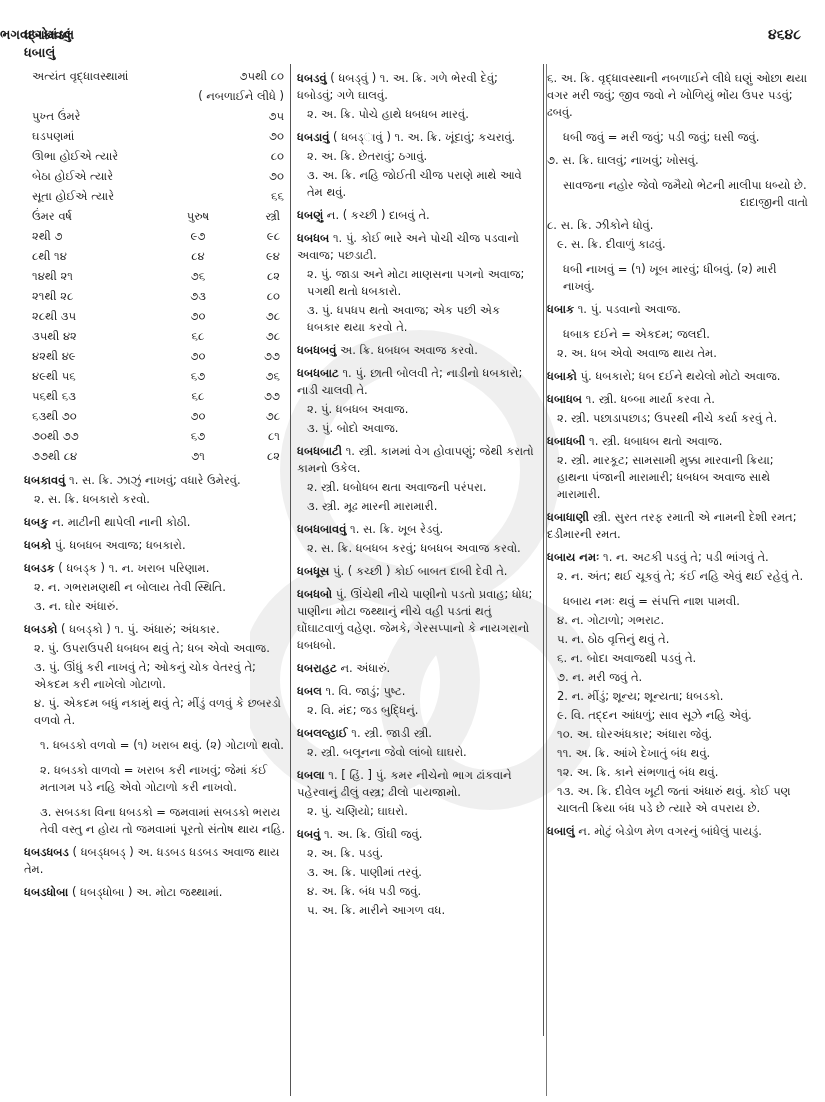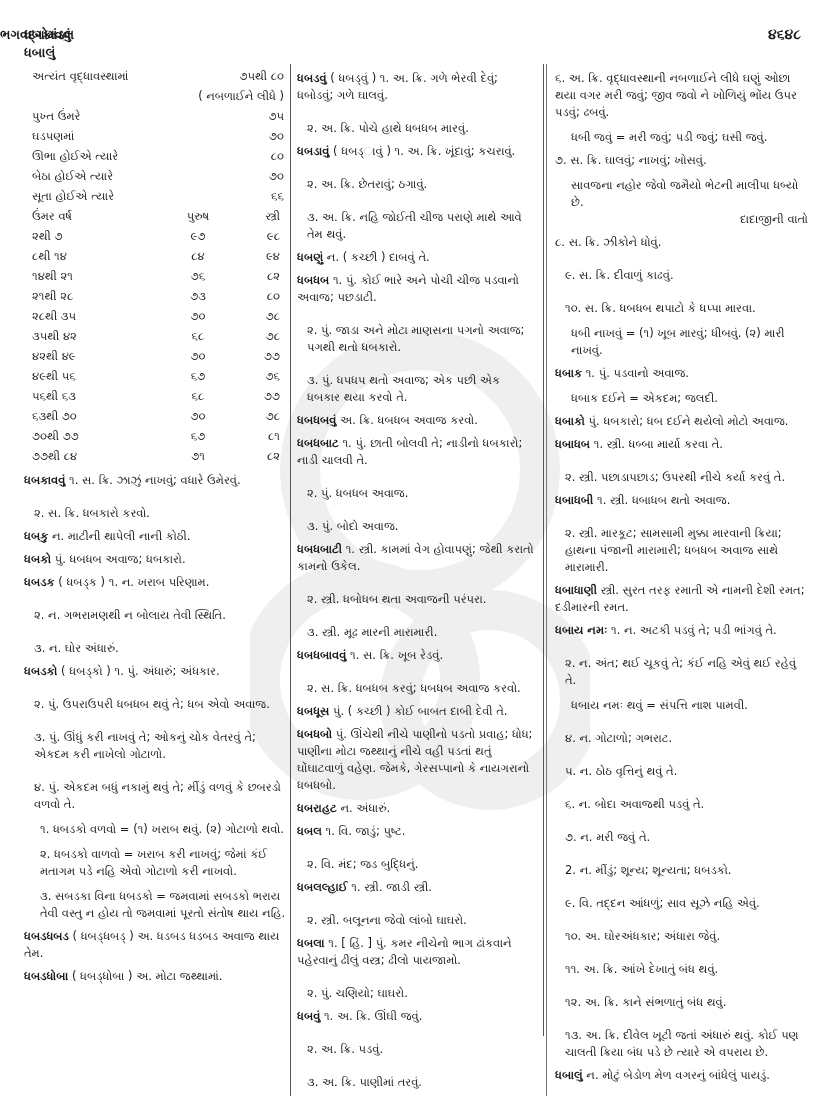--- a/index.html
+++ b/index.html
@@ -29,34 +29,34 @@
     font-weight: bold; font-size: 13px;
   }
   .page-number {
     position: absolute; right: 24px; top: 26px; font-size: 14px; font-weight: bold;
   }
   .col {
     position: absolute; top: 64px; bottom: 6px;
   }
   .col-1 { left: 24px; width: 262px; }
   .col-2 { left: 290px; width: 246px; padding-left: 6px; border-left: 1.5px solid #555; }
-  .col-3 { left: 546px; width: 262px; padding-left: 8px; border-left: 1.5px solid #777; }
+  .col-3 { left: 546px; width: 262px; border-left: 1.5px solid #777; }
   .col-2 .rule-right {
     position: absolute; right: -8px; top: 0; bottom: 60px; border-right: 1.5px solid #555;
   }
   .age-table { width: 100%; border-collapse: collapse; margin-top: 2px; }
   .age-table td { padding: 0; height: 20px; font-size: 11.5px; margin-left: 12px; }
   .age-table td.label { padding-left: 8px; width: 140px; }
   .age-table td.num { text-align: center; }
   .age-table td.num2 { text-align: right; padding-right: 6px; width: 54px; }
   .age-table td.note { text-align: right; padding-right: 2px; }
   .age-head td { height: 20px; }
   .entry { margin-top: 6px; }
   .entry .hw { font-weight: bold; }
-  .sense { padding-left: 10px; margin-top: 16px; }
+  .sense { padding-left: 10px; margin-top: 2px; }
   .idiom { padding-left: 16px; margin-top: 8px; }
 </style>
 </head>
 <body>
 
 <svg class="watermark" viewBox="0 0 340 520">
   <circle cx="170" cy="150" r="120" fill="none" stroke="#000" stroke-width="40"></circle>
   <circle cx="110" cy="360" r="100" fill="none" stroke="#000" stroke-width="40"></circle>
   <circle cx="240" cy="380" r="90" fill="none" stroke="#000" stroke-width="40"></circle>
 </svg>
@@ -281,26 +281,26 @@
       <div class="entry">
         <div><span>૭. સ. ક્રિ. ઘાલવું; નાખવું; ખોસવું.</span></div>
         <div class="idiom">
           <div>સાવજના નહોર જેવો જમૈયો ભેટની માલીપા ધબ્યો છે.</div>
           <div style="text-align: right;">દાદાજીની વાતો</div>
         </div>
       </div>
       <div class="entry">
         <div><span>૮. સ. ક્રિ. ઝીકોને ધોવું.</span></div>
         <div class="sense"><span>૯. સ. ક્રિ. દીવાળું કાઢવું.</span></div>
-        <div class="sense"><span>૧૦. સ. ક્રિ. ધબધબ થપાટો કે ધપ્પા મારવા.</span></div>
         <div class="idiom">ધબી નાખવું = (૧) ખૂબ મારવું; ધીબવું. (૨) મારી નાખવું.</div>
       </div>
       <div class="entry">
         <div><span class="hw">ધબાક</span> <span>૧. પું. પડવાનો અવાજ.</span></div>
         <div class="idiom">ધબાક દઈને = એકદમ; જલદી.</div>
+        <div class="sense">૨. અ. ધબ એવો અવાજ થાય તેમ.</div>
       </div>
       <div class="entry">
         <div><span class="hw">ધબાકો</span> <span>પું. ધબકારો; ધબ દઈને થયેલો મોટો અવાજ.</span></div>
       </div>
       <div class="entry">
         <div><span class="hw">ધબાધબ</span> <span>૧. સ્ત્રી. ધબ્બા માર્યા કરવા તે.</span></div>
         <div class="sense"><span>૨. સ્ત્રી. પછાડાપછાડ; ઉપરથી નીચે કર્યા કરવું તે.</span></div>
       </div>
       <div class="entry">
         <div><span class="hw">ધબાધબી</span> <span>૧. સ્ત્રી. ધબાધબ થતો અવાજ.</span></div>

